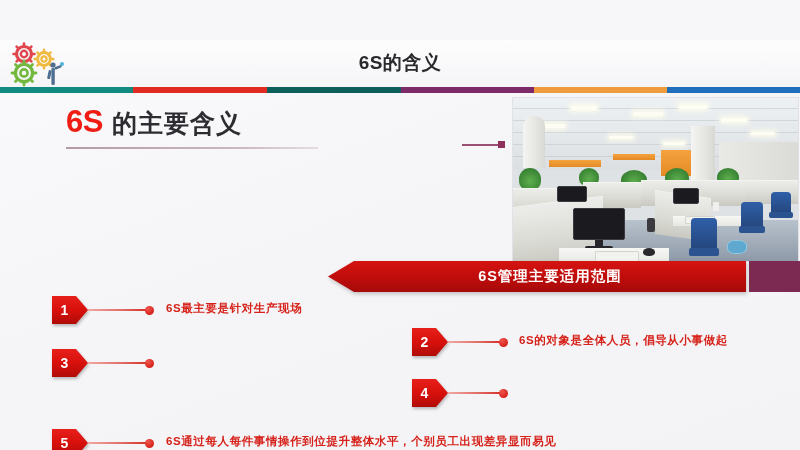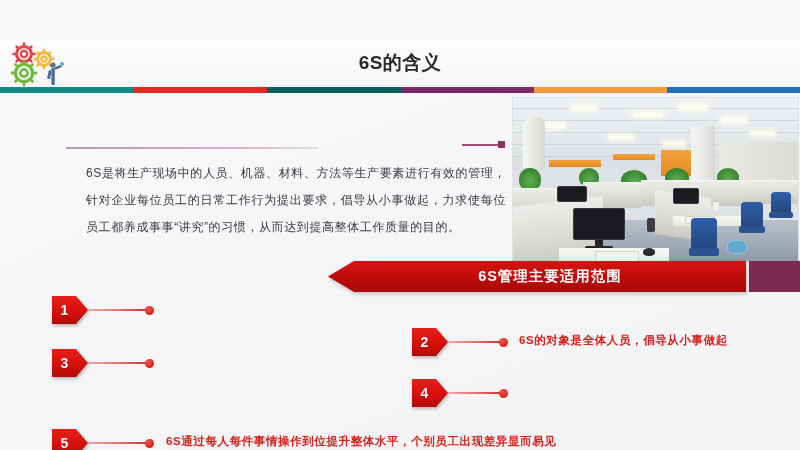--- a/index.html
+++ b/index.html
@@ -258,23 +258,25 @@
     <div id="headerbar">
       <div class="hb" style="width:133px;background:#118a82"></div>
       <div class="hb" style="width:134px;background:#e02a22"></div>
       <div class="hb" style="width:134px;background:#0d5f5c"></div>
       <div class="hb" style="width:133px;background:#7c2a68"></div>
       <div class="hb" style="width:133px;background:#ef9a3c"></div>
       <div class="hb" style="width:133px;background:#1f6fbd"></div>
     </div>
   </div>
 
+  <div id="main-title">
+    <span class="t6s">6S</span><span class="trest">的主要含义</span>
+  </div>
   <div id="title-rule"></div>
 
-  <div id="paragraph">6S是将生产现场中的人员、机器、材料、方法等生产要素进行有效的管理，针对企业每位员工的日常工作行为提出要求，倡导从小事做起，力求使每位员工都养成事事“讲究”的习惯，从而达到提高整体工作质量的目的。</div>
 
   <div id="photo-connector"></div>
   <div id="photo-connector-dot"></div>
 
   <div id="photo-frame">
     <div id="photo">
       <div class="ph-ceiling"></div>
       <div class="ph-grid-line" style="left:0;top:10px;width:100%"></div>
       <div class="ph-grid-line" style="left:0;top:22px;width:100%"></div>
       <div class="ph-grid-line" style="left:0;top:34px;width:100%"></div>
@@ -345,20 +347,21 @@
   </div>
   <div id="banner-side"></div>
 
   <div class="item" style="left:52px;top:256px;width:260px">
     <div class="badge-wrap">
       <div class="badge"></div>
       <div class="badge-num">1</div>
     </div>
     <div class="leader" style="left:36px;width:58px"></div>
     <div class="leader-dot" style="left:93px"></div>
+    <div class="item-text" style="left:114px">6S最主要是针对生产现场</div>
   </div>
 
   <div class="item" style="left:52px;top:309px;width:280px">
     <div class="badge-wrap">
       <div class="badge"></div>
       <div class="badge-num">3</div>
     </div>
     <div class="leader" style="left:36px;width:58px"></div>
     <div class="leader-dot" style="left:93px"></div>
   </div>

